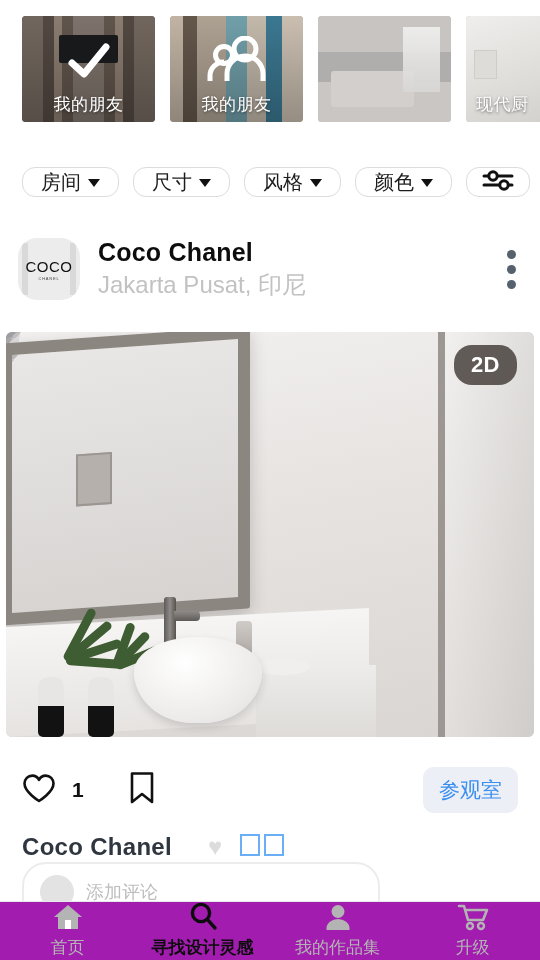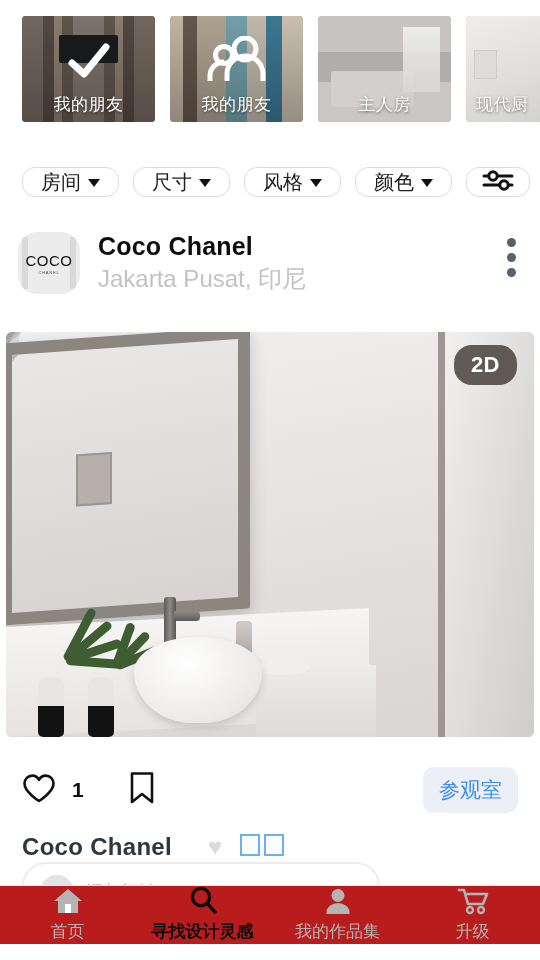--- a/index.html
+++ b/index.html
@@ -94,21 +94,21 @@
   }
   .chip .caret {
     width:0;height:0;border-left:6px solid transparent;
     border-right:6px solid transparent;border-top:8px solid #111;
     margin-top:2px;
   }
   .chip.icon-chip { padding: 0 14px; }
 
   
   .post-head {
-    display:flex; 
+    display:flex; align-items:center;
     padding: 6px 18px 10px 18px; height: 90px;
   }
   .avatar {
     width: 62px; height: 62px; border-radius: 19px;
     background:#ececec; position:relative; flex:0 0 62px;
     display:flex; flex-direction:column; align-items:center; justify-content:center;
     overflow:hidden;
   }
   .avatar::before, .avatar::after {
     content:""; position:absolute; top:8%; height:84%; width:6px;
@@ -245,22 +245,22 @@
     position:absolute; left:22px; right:160px; top:862px; height: 60px;
     border: 2px solid #ececec; border-radius: 24px;
     background:#fff; display:flex; align-items:center; padding: 0 16px; gap:12px;
     overflow:hidden;
   }
   .comment-row .c-avatar { width:34px;height:34px;border-radius:50%;background:#e3e3e3; flex:0 0 34px;}
   .comment-row .c-ph { font-size:18px; color:#bdbdbd; }
 
   
   .bottom-nav {
-    position:absolute; left:0; right:0; bottom:16px; height: 59px;
-    background:#b91c1c; border-top:1px solid #e8e8e8;
+    position:absolute; left:0; right:0; bottom:0; height: 59px;
+    background:#a21caf; border-top:1px solid #e8e8e8;
     display:flex; align-items:center;
   }
   .nav-item {
     flex:1; display:flex; flex-direction:column; align-items:center; justify-content:center;
     gap:5px; color:#b4b4b4; font-size:17px;
   }
   .nav-item.active { color:#0c0c0c; font-weight:bold; }
   .nav-ico { height:28px; display:flex; align-items:flex-end; }
 </style>
 </head>
@@ -288,21 +288,20 @@
           <circle cx="20" cy="19" r="8.5" stroke="#fff" stroke-width="5"></circle>
           <path d="M23 45 v-7 a18 18 0 0 1 36 0 v7" stroke="#fff" stroke-width="5" stroke-linejoin="round" fill="none"></path>
           <path d="M6 45 v-5 a14 14 0 0 1 14-14" stroke="#fff" stroke-width="5" stroke-linejoin="round" fill="none"></path>
         </svg>
       </span>
       <span class="cat-label">我的朋友</span>
     </div>
 
     <div class="cat-card">
       <div class="art art-master"></div>
-      <span class="cat-label">主人房</span>
     </div>
 
     <div class="cat-card">
       <div class="art art-kitchen"></div>
       <span class="cat-label left">现代厨</span>
     </div>
   </div>
 
   <div class="filters">
     <div class="chip">

